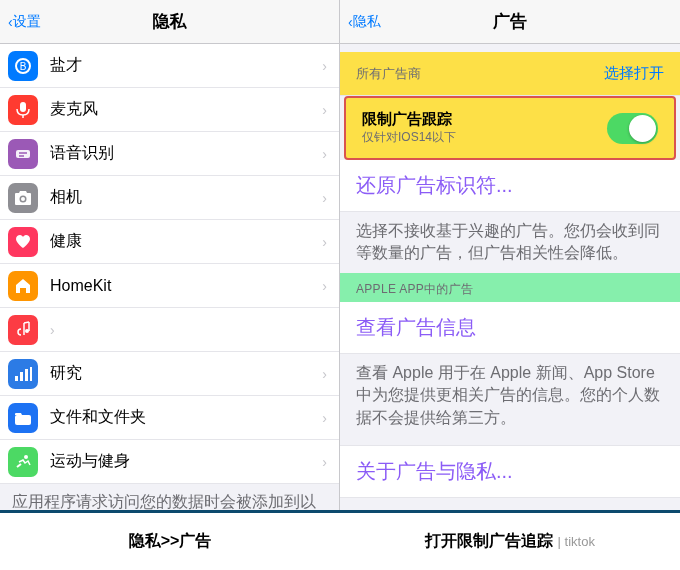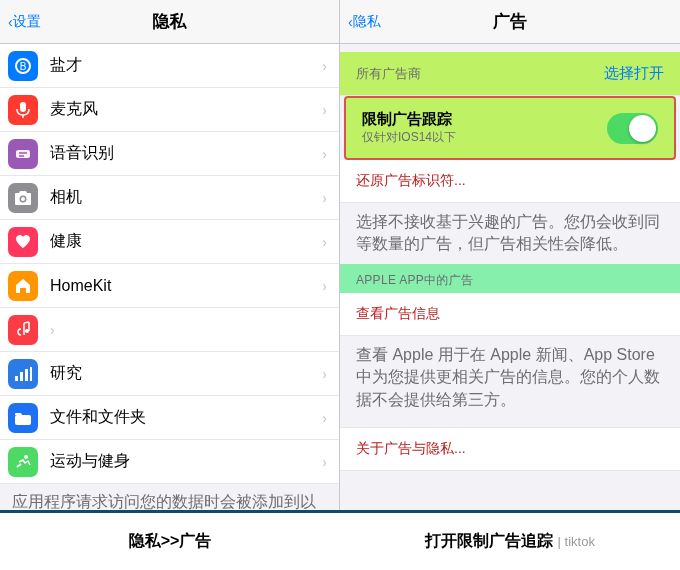--- a/index.html
+++ b/index.html
@@ -117,21 +117,21 @@
       height: 510px;
       background: #f2f2f7;
       display: flex;
       flex-direction: column;
     }
 
     .right-row {
       display: flex;
       align-items: center;
       padding: 12px 16px;
-      background: #bef264;
+      background: #fde047;
       border-bottom: 1px solid #e5e5ea;
       min-height: 44px;
     }
 
     .right-row-label {
       font-size: 15px;
       color: #000;
       flex: 1;
     }
 
@@ -164,22 +164,22 @@
       height: 27px;
       background: #fff;
       border-radius: 50%;
       position: absolute;
       right: 2px;
       box-shadow: 0 1px 3px rgba(0,0,0,0.3);
     }
 
     .right-link {
       padding: 12px 16px;
-      font-size: 14px;
-      color: #b91c1c;
+      font-size: 20px;
+      color: #8b5cf6;
       background: #fff;
       border-bottom: 1px solid #e5e5ea;
     }
 
     .section-desc {
       padding: 8px 16px 8px;
       font-size: 16px;
       color: #6d6d72;
       background: #f2f2f7;
       line-height: 1.4;

